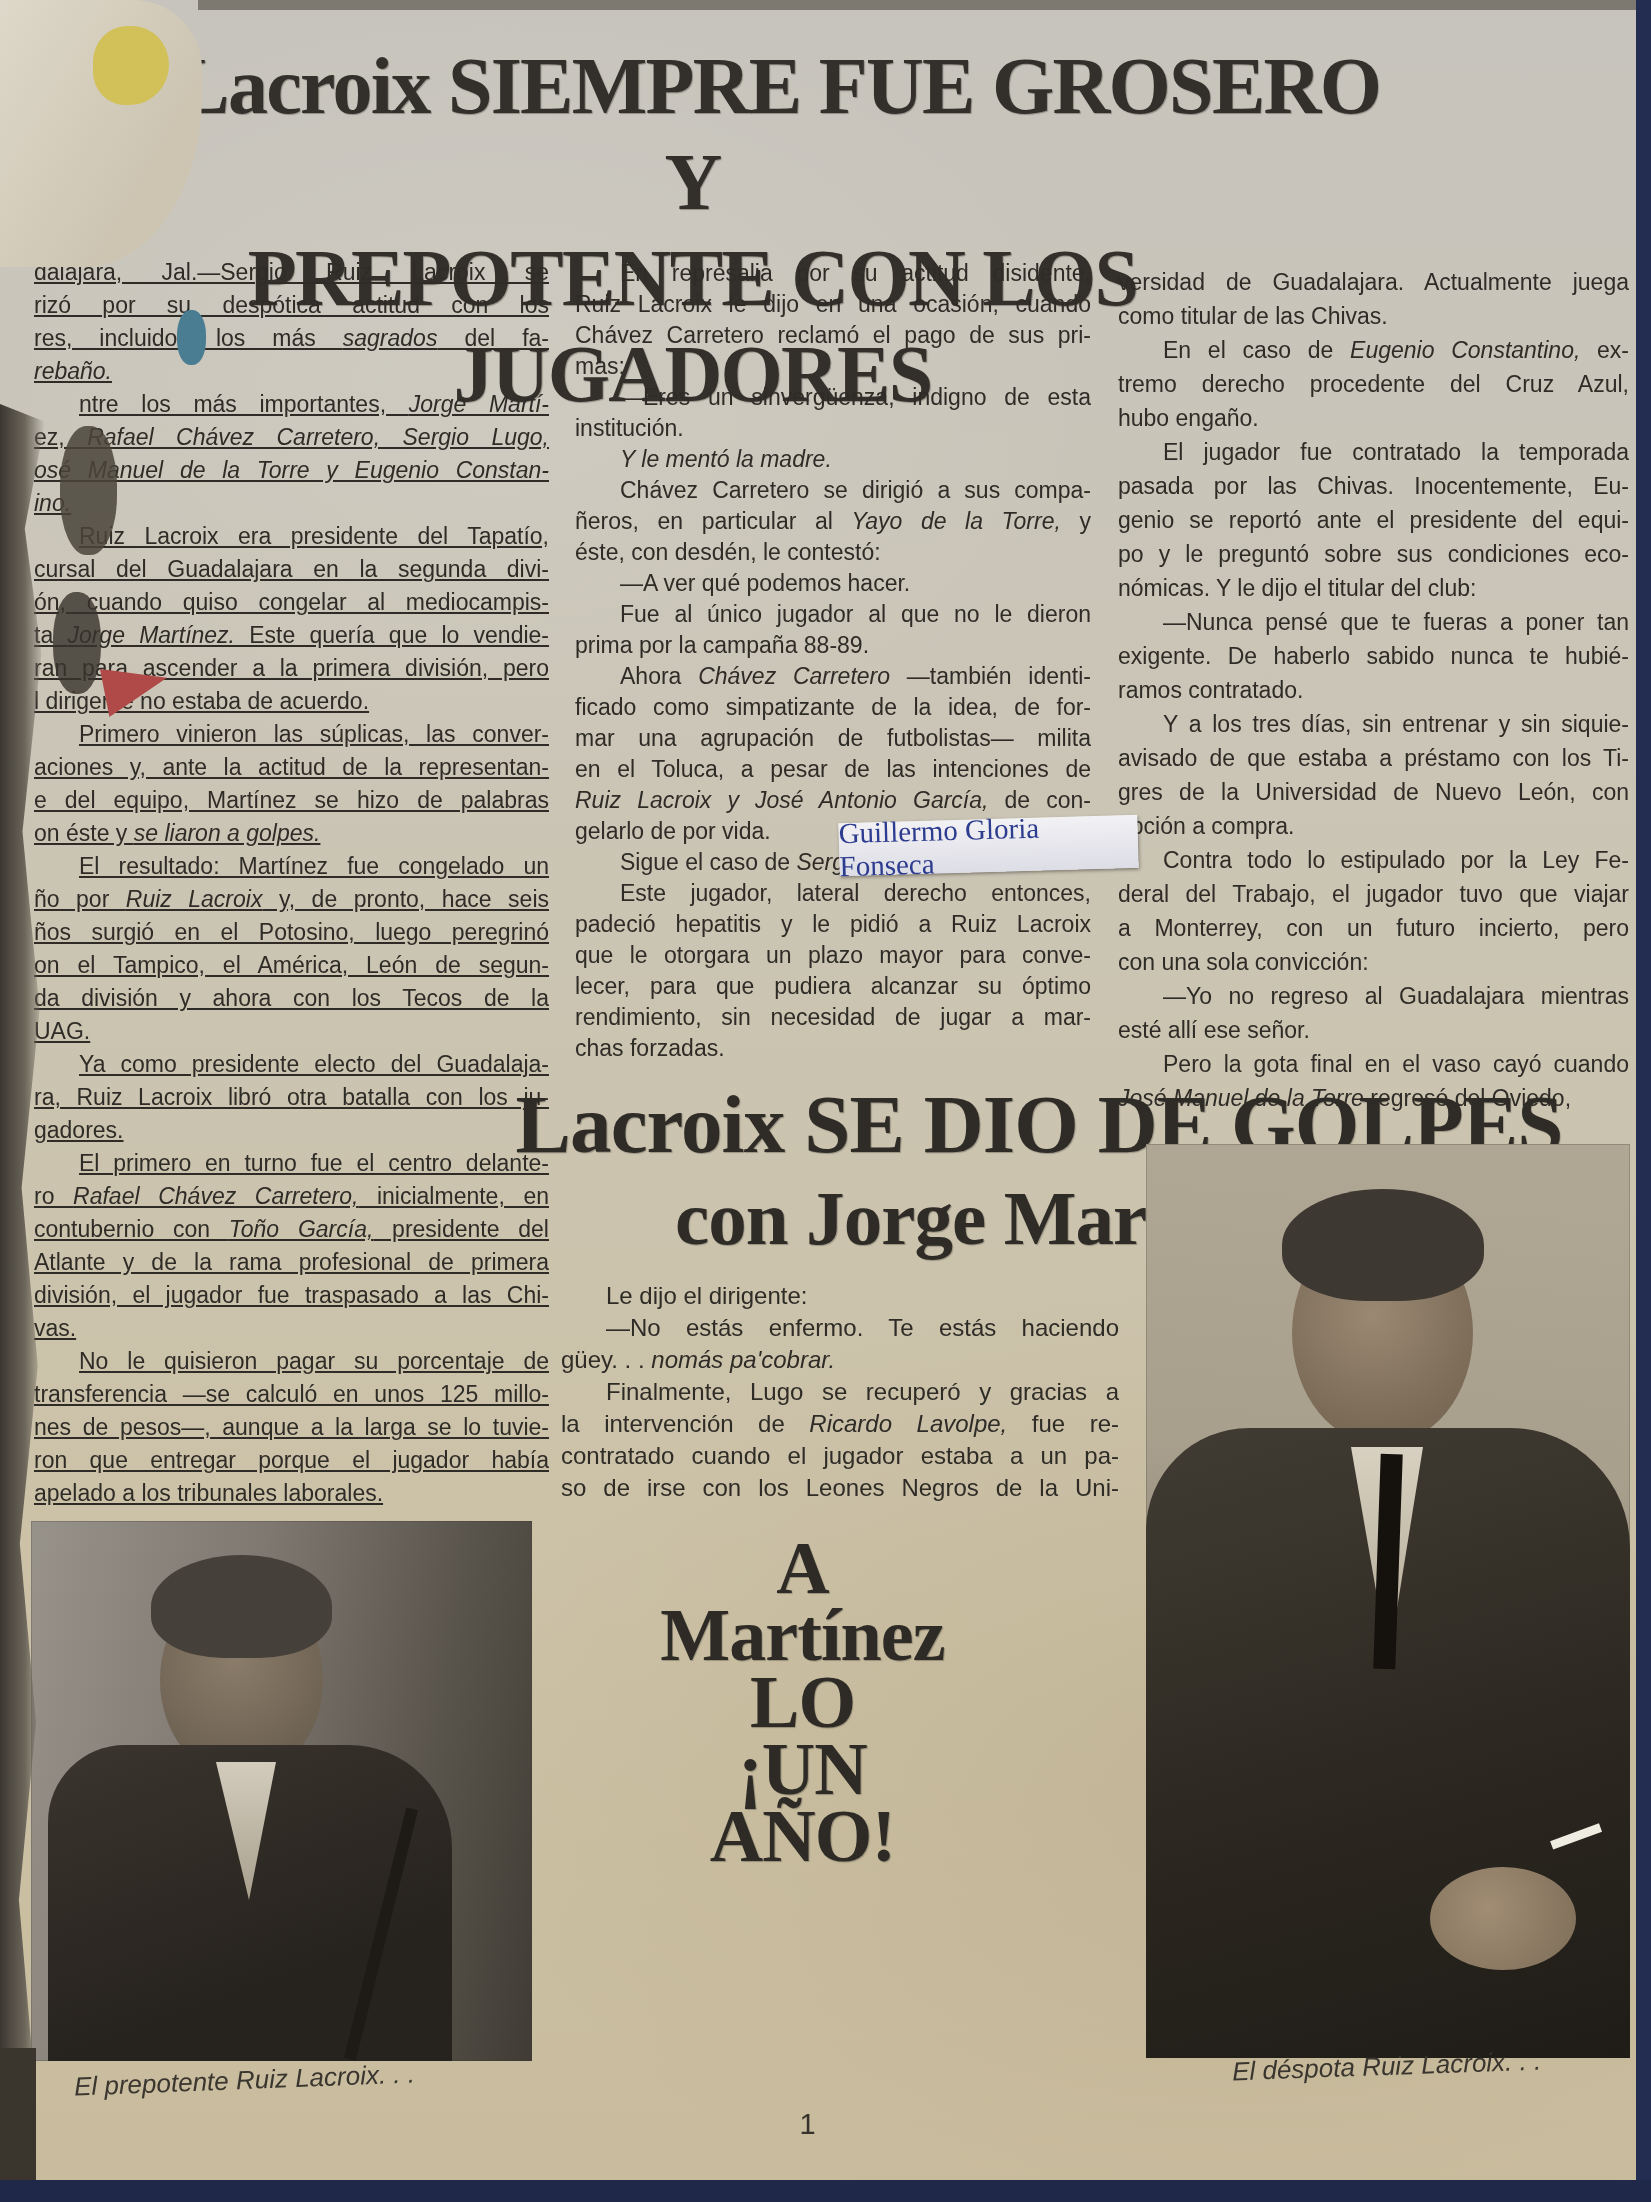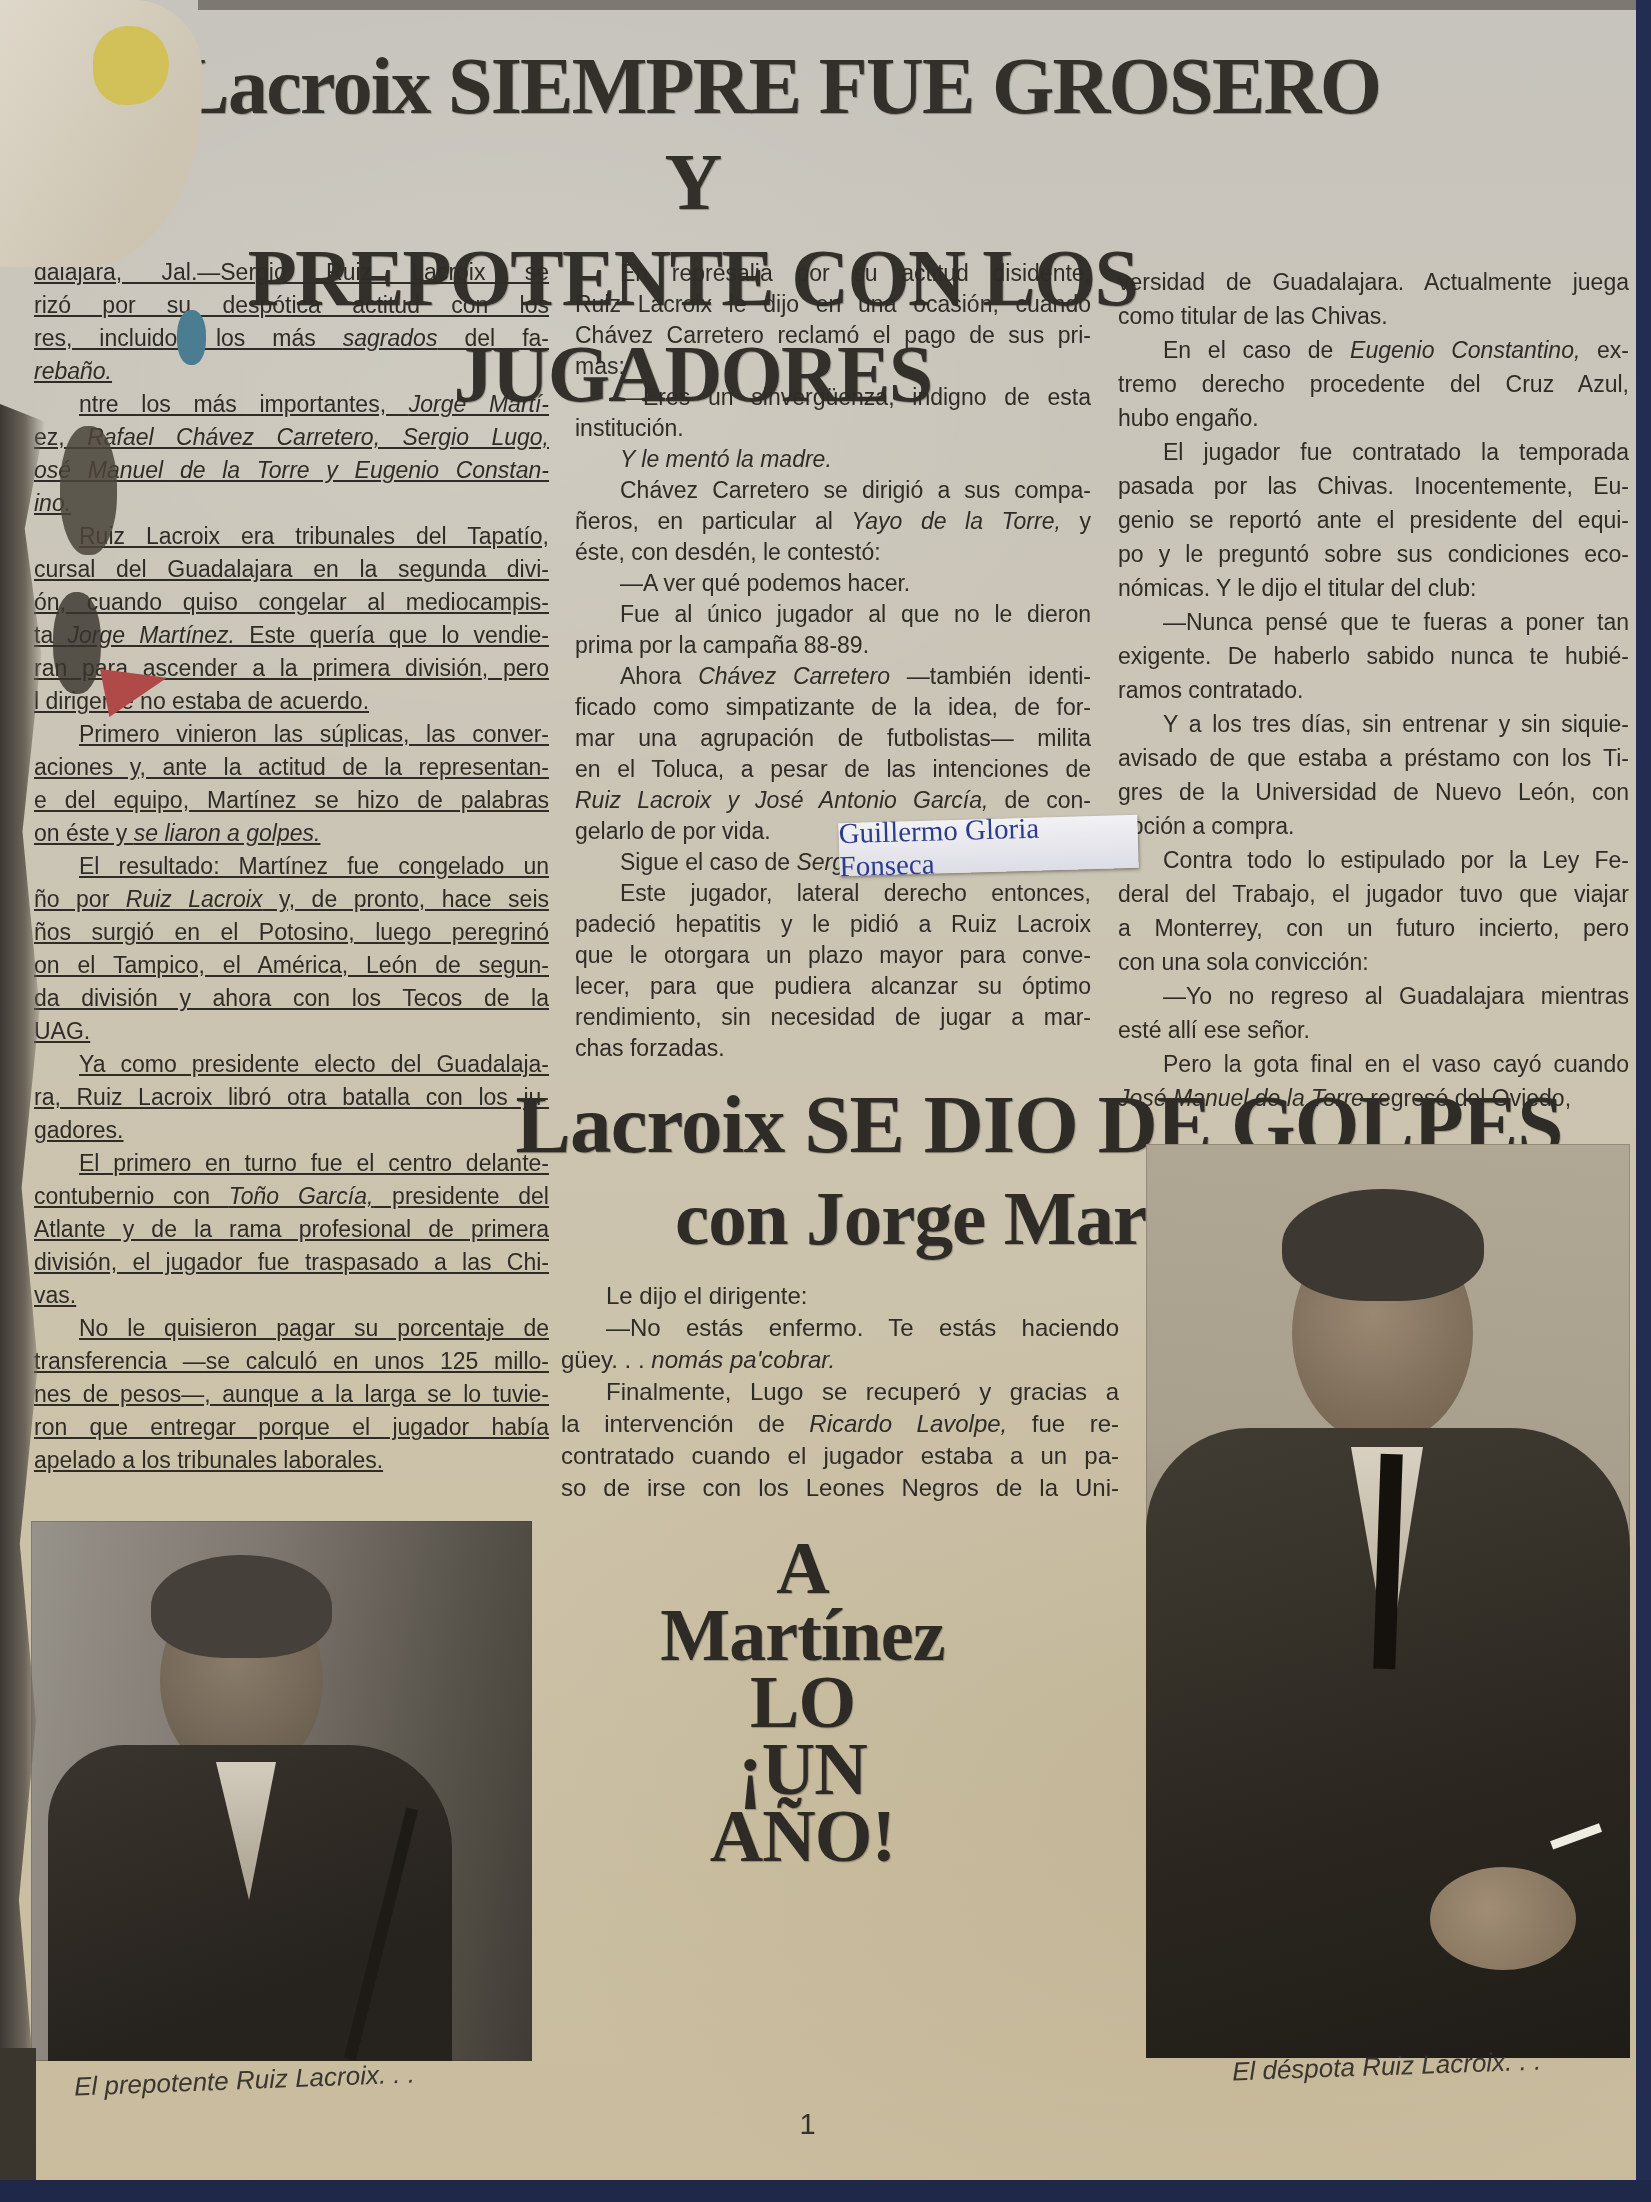--- a/index.html
+++ b/index.html
@@ -61,40 +61,41 @@
 
   <div class="abs col c1" style="left:34px;top:256px;width:515px;height:1249px;">
       <div class="tl"><span>dalajara, Jal.—Sergio Ruiz Lacroix se</span></div>
       <div class="tl"><span>rizó por su despótica actitud con los</span></div>
       <div class="tl"><span>res, incluidos los más </span><span class="it">sagrados</span><span> del fa-</span></div>
       <div class="tl end"><span class="it">rebaño.</span></div>
       <div class="tl ind"><span>ntre los más importantes, </span><span class="it">Jorge Martí-</span></div>
       <div class="tl"><span>ez, </span><span class="it">Rafael Chávez Carretero, Sergio Lugo,</span></div>
       <div class="tl"><span class="it">osé Manuel de la Torre y Eugenio Constan-</span></div>
       <div class="tl end"><span class="it">ino.</span></div>
-      <div class="tl ind"><span>Ruiz Lacroix era tribunales del Tapatío,</span></div>
+      <div class="tl ind"><span>Ruiz Lacroix era presidente del Tapatío,</span></div>
       <div class="tl"><span>cursal del Guadalajara en la segunda divi-</span></div>
       <div class="tl"><span>ón, cuando quiso congelar al mediocampis-</span></div>
       <div class="tl"><span>ta </span><span class="it">Jorge Martínez.</span><span> Este quería que lo vendie-</span></div>
       <div class="tl"><span>ran para ascender a la primera división, pero</span></div>
       <div class="tl end"><span>l dirigente no estaba de acuerdo.</span></div>
       <div class="tl ind"><span>Primero vinieron las súplicas, las conver-</span></div>
       <div class="tl"><span>aciones y, ante la actitud de la representan-</span></div>
       <div class="tl"><span>e del equipo, Martínez se hizo de palabras</span></div>
       <div class="tl end"><span>on éste y </span><span class="it">se liaron a golpes.</span></div>
       <div class="tl ind"><span>El resultado: Martínez fue congelado un</span></div>
       <div class="tl"><span>ño por </span><span class="it">Ruiz Lacroix</span><span> y, de pronto, hace seis</span></div>
       <div class="tl"><span>ños surgió en el Potosino, luego peregrinó</span></div>
       <div class="tl"><span>on el Tampico, el América, León de segun-</span></div>
       <div class="tl"><span>da división y ahora con los Tecos de la</span></div>
       <div class="tl end"><span>UAG.</span></div>
       <div class="tl ind"><span>Ya como presidente electo del Guadalaja-</span></div>
       <div class="tl"><span>ra, Ruiz Lacroix libró otra batalla con los ju-</span></div>
       <div class="tl end"><span>gadores.</span></div>
       <div class="tl ind"><span>El primero en turno fue el centro delante-</span></div>
+      <div class="tl"><span>ro </span><span class="it">Rafael Chávez Carretero,</span><span> inicialmente, en</span></div>
       <div class="tl"><span>contubernio con </span><span class="it">Toño García,</span><span> presidente del</span></div>
       <div class="tl"><span>Atlante y de la rama profesional de primera</span></div>
       <div class="tl"><span>división, el jugador fue traspasado a las Chi-</span></div>
       <div class="tl end"><span>vas.</span></div>
       <div class="tl ind"><span>No le quisieron pagar su porcentaje de</span></div>
       <div class="tl"><span>transferencia —se calculó en unos 125 millo-</span></div>
       <div class="tl"><span>nes de pesos—, aunque a la larga se lo tuvie-</span></div>
       <div class="tl"><span>ron que entregar porque el jugador había</span></div>
       <div class="tl end"><span>apelado a los tribunales laborales.</span></div>
     </div>

